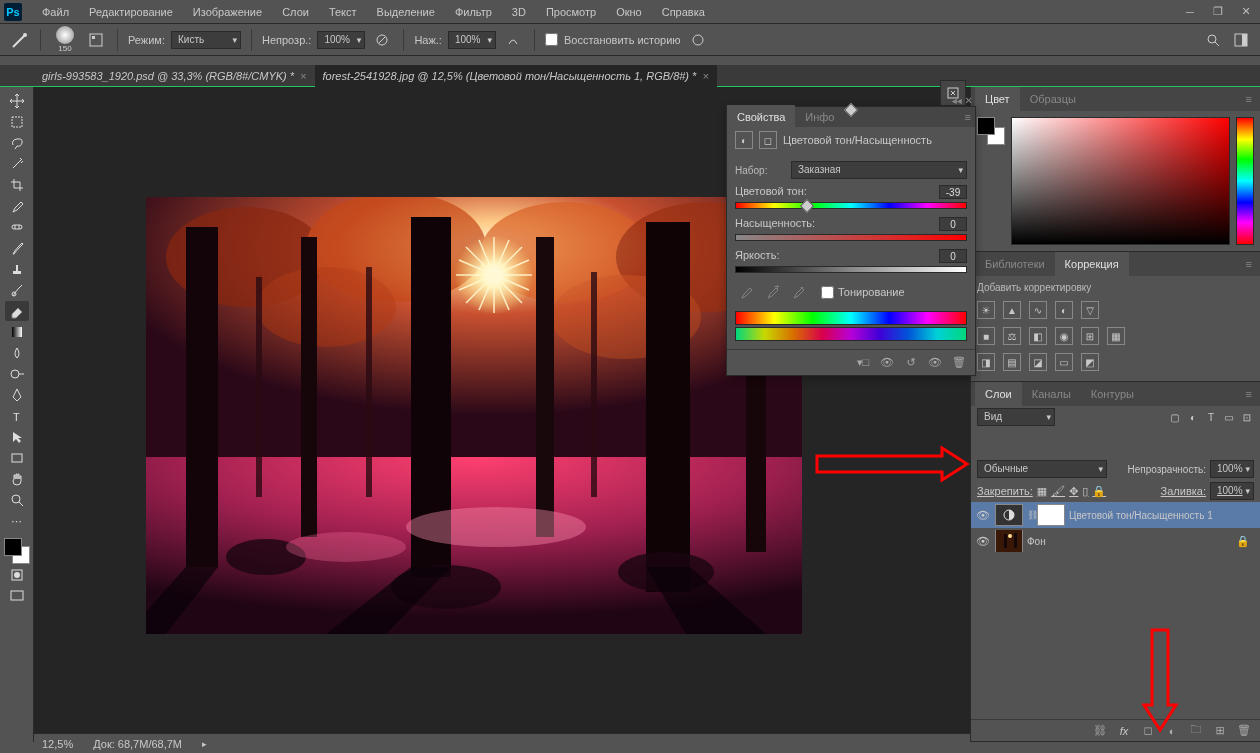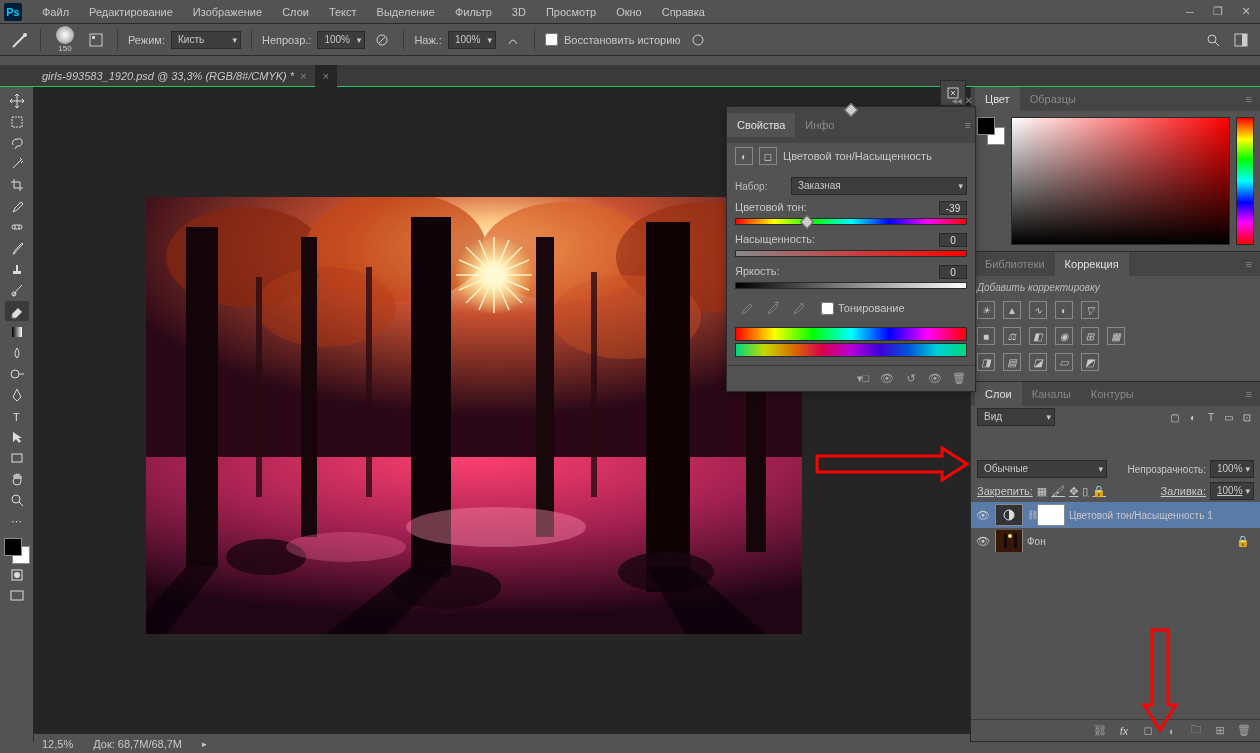--- a/index.html
+++ b/index.html
@@ -30,37 +30,37 @@
 .right-panels { width: 290px; background: #535353; border-left: 1px solid #2a2a2a; display: flex; flex-direction: column; }
 .panel { background: #535353; border-bottom: 1px solid #2a2a2a; }
 .panel-tabs { height: 24px; display: flex; align-items: center; padding: 0 4px; background: #454545; }
 .panel-tab { padding: 0 10px; height: 24px; line-height: 24px; cursor: pointer; color: #888; font-size: 11px; }
 .panel-tab.active { background: #535353; color: #e0e0e0; }
 .menu-icon { margin-left: auto; color: #888; cursor: pointer; padding: 0 4px; }
 .color-body { height: 140px; padding: 6px; display: flex; gap: 6px; }
 .fg-bg2 { width: 28px; height: 28px; position: relative; }
 .color-field { flex: 1; position: relative; border: 1px solid #2a2a2a; }
 .hue-bar { width: 18px; border: 1px solid #2a2a2a; }
-.adj-body { padding: 6px; font-style: italic; }
+.adj-body { padding: 6px; }
 .adj-row { display: flex; gap: 8px; padding: 4px 0; }
 .adj-ic { width: 18px; height: 18px; border: 1px solid #888; cursor: pointer; display: flex; align-items: center; justify-content: center; font-size: 10px; }
 .layers-opts { height: 22px; display: flex; align-items: center; padding: 0 6px; gap: 4px; }
 .layers-opts2 { height: 22px; display: flex; align-items: center; padding: 0 6px; gap: 4px; margin-top: 30px; }
 .layers-lock { height: 22px; display: flex; align-items: center; padding: 0 6px; gap: 4px; font-size: 10px; text-decoration: underline; }
 .layer-row { height: 26px; display: flex; align-items: center; padding: 0 4px; gap: 4px; cursor: pointer; }
 .layer-row.selected { background: #5a7aa8; }
 .eye-ic { width: 16px; text-align: center; }
 .thumb { width: 28px; height: 22px; background: #333; border: 1px solid #888; display: flex; align-items: center; justify-content: center; }
 .mask-thumb { width: 28px; height: 22px; background: #fff; border: 1px solid #888; }
 .layer-name { font-size: 10px; }
 .layers-footer { height: 22px; display: flex; align-items: center; justify-content: flex-end; gap: 8px; padding: 0 8px; border-top: 1px solid #3a3a3a; margin-top: auto; }
 .lf-ic { width: 16px; height: 16px; color: #aaa; cursor: pointer; display: flex; align-items: center; justify-content: center; font-size: 11px; }
 .statusbar { height: 20px; background: #535353; border-top: 1px solid #2a2a2a; display: flex; align-items: center; padding: 0 8px; gap: 20px; font-size: 10px; color: #bbb; position: absolute; bottom: 0; left: 34px; right: 290px; }
 .props-panel { position: absolute; left: 726px; top: 106px; width: 250px; background: #535353; border: 1px solid #2a2a2a; z-index: 100; box-shadow: 0 2px 8px rgba(0,0,0,0.3); }
-.props-tabs { height: 36px; display: flex; align-items: center; background: #454545; }
+.props-tabs { height: 20px; display: flex; align-items: center; background: #454545; }
 .props-header { height: 26px; display: flex; align-items: center; padding: 0 8px; gap: 6px; }
 .props-body { padding: 8px; }
 .prop-row { display: flex; align-items: center; gap: 6px; margin-bottom: 6px; }
 .prop-label { width: 50px; font-size: 10px; color: #bbb; }
 .slider-row { margin-bottom: 8px; }
 .slider-label { display: flex; justify-content: space-between; font-size: 10px; margin-bottom: 3px; }
 .slider-label input { background: #3d3d3d; border: 1px solid #2a2a2a; width: 28px; height: 14px; font-size: 10px; text-align: center; color: #ddd; }
 .slider-thumb { width: 10px; height: 10px; background: #ccc; border: 1px solid #555; position: absolute; top: -2px; transform: translateX(-5px) rotate(45deg); }
 .hue-grad { height: 7px; background: linear-gradient(to right,red,yellow,lime,cyan,blue,magenta,red); border: 1px solid #2a2a2a; position: relative; }
 .sat-grad { height: 7px; background: linear-gradient(to right,#888,#f00); border: 1px solid #2a2a2a; }
@@ -160,20 +160,21 @@
       </div>
   </div>
 </div>
 
 <div class="tabs-bar">
   <div class="doc-tab">
     <span>girls-993583_1920.psd @ 33,3% (RGB/8#/CMYK) *</span>
       <span class="close-x">×</span>
   </div>
   <div class="doc-tab active">
+    <span>forest-2541928.jpg @ 12,5% (Цветовой тон/Насыщенность 1, RGB/8#) *</span>
       <span class="close-x">×</span>
   </div>
 </div>
 
 <div class="main">
 
   <div class="toolbar">
     <div class="tool">
         <svg width="16" height="16">
           <path d="M8 1 L8 15 M1 8 L15 8 M8 1 L6 3 M8 1 L10 3 M8 15 L6 13 M8 15 L10 13 M1 8 L3 6 M1 8 L3 10 M15 8 L13 6 M15 8 L13 10" stroke="#ddd" fill="none"></path>

